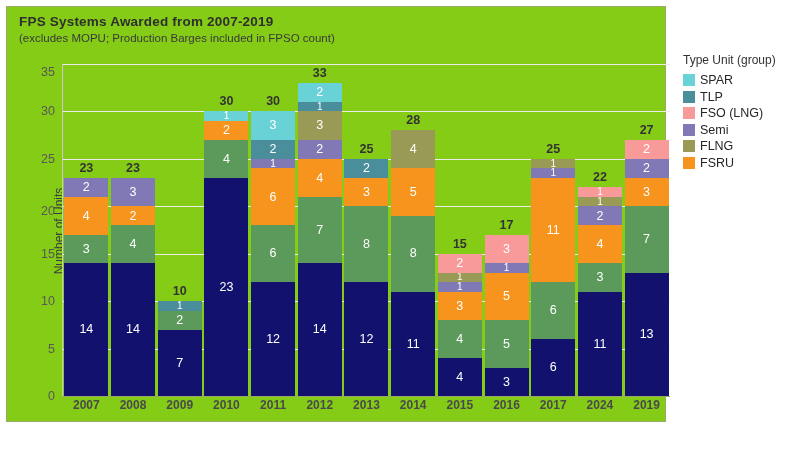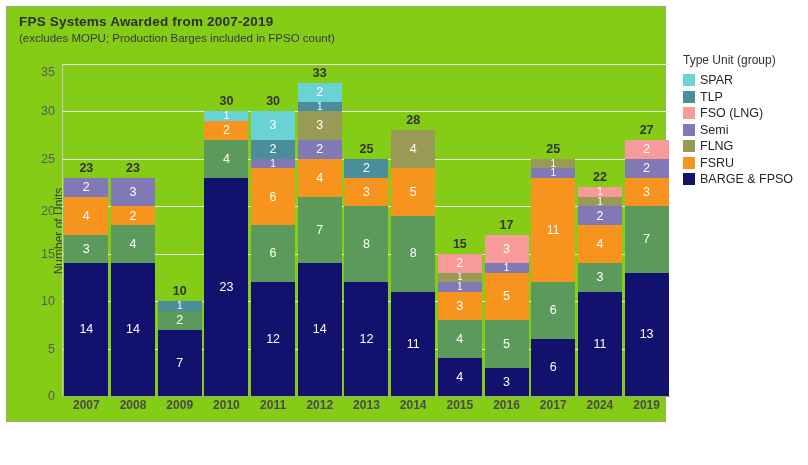--- a/index.html
+++ b/index.html
@@ -328,23 +328,19 @@
             <span class="legend-label">Semi</span>
           </div>
           <div class="legend-item">
             <span class="swatch" style="background: rgb(154, 154, 87);"></span>
             <span class="legend-label">FLNG</span>
           </div>
           <div class="legend-item">
             <span class="swatch" style="background: rgb(247, 148, 30);"></span>
             <span class="legend-label">FSRU</span>
           </div>
-          <div class="legend-item">
-            <span class="swatch" style="background: rgb(18, 18, 110);"></span>
-            <span class="legend-label">BARGE &amp; FPSO</span>
-          </div>
         </div>
     </div>
 
   </div>
 
 
 </div>
 
 </body></html>

